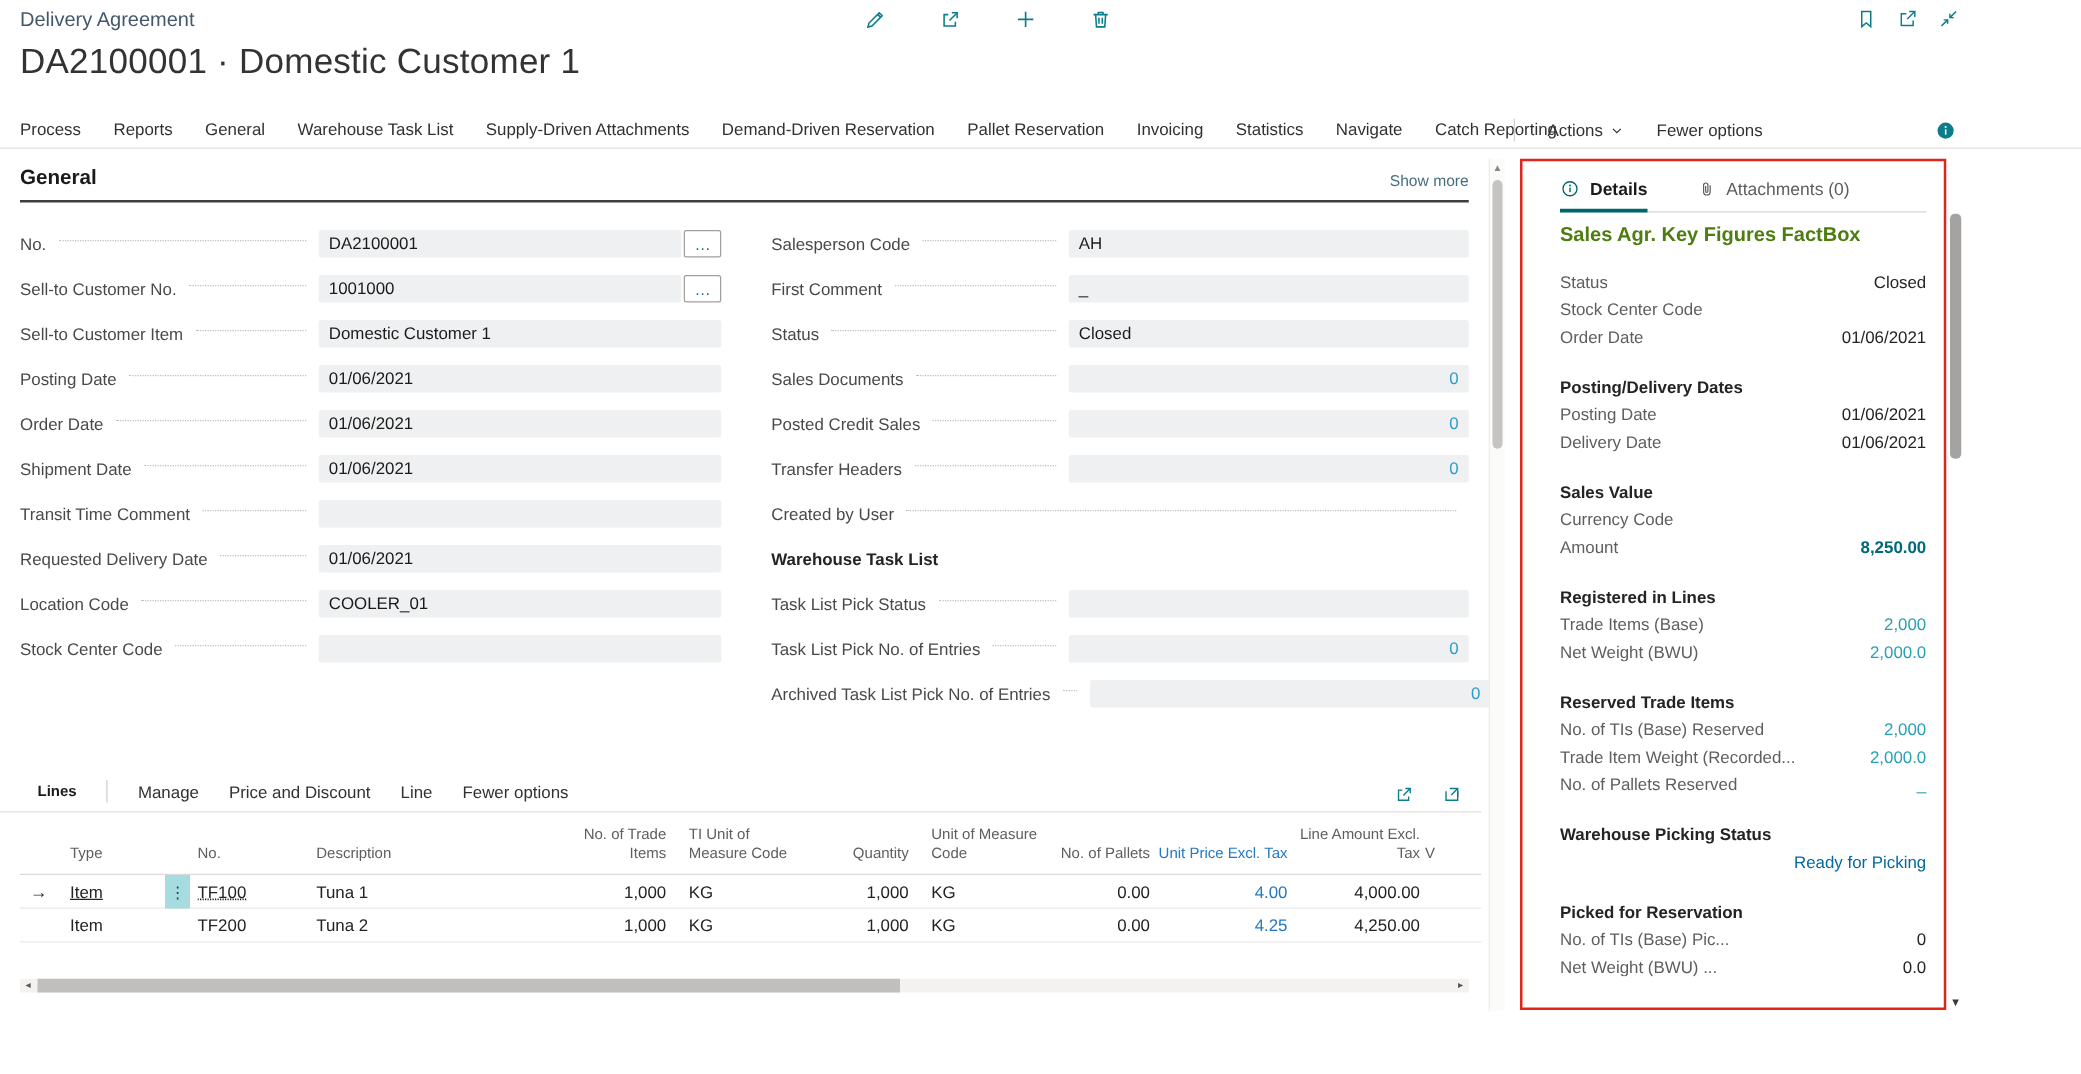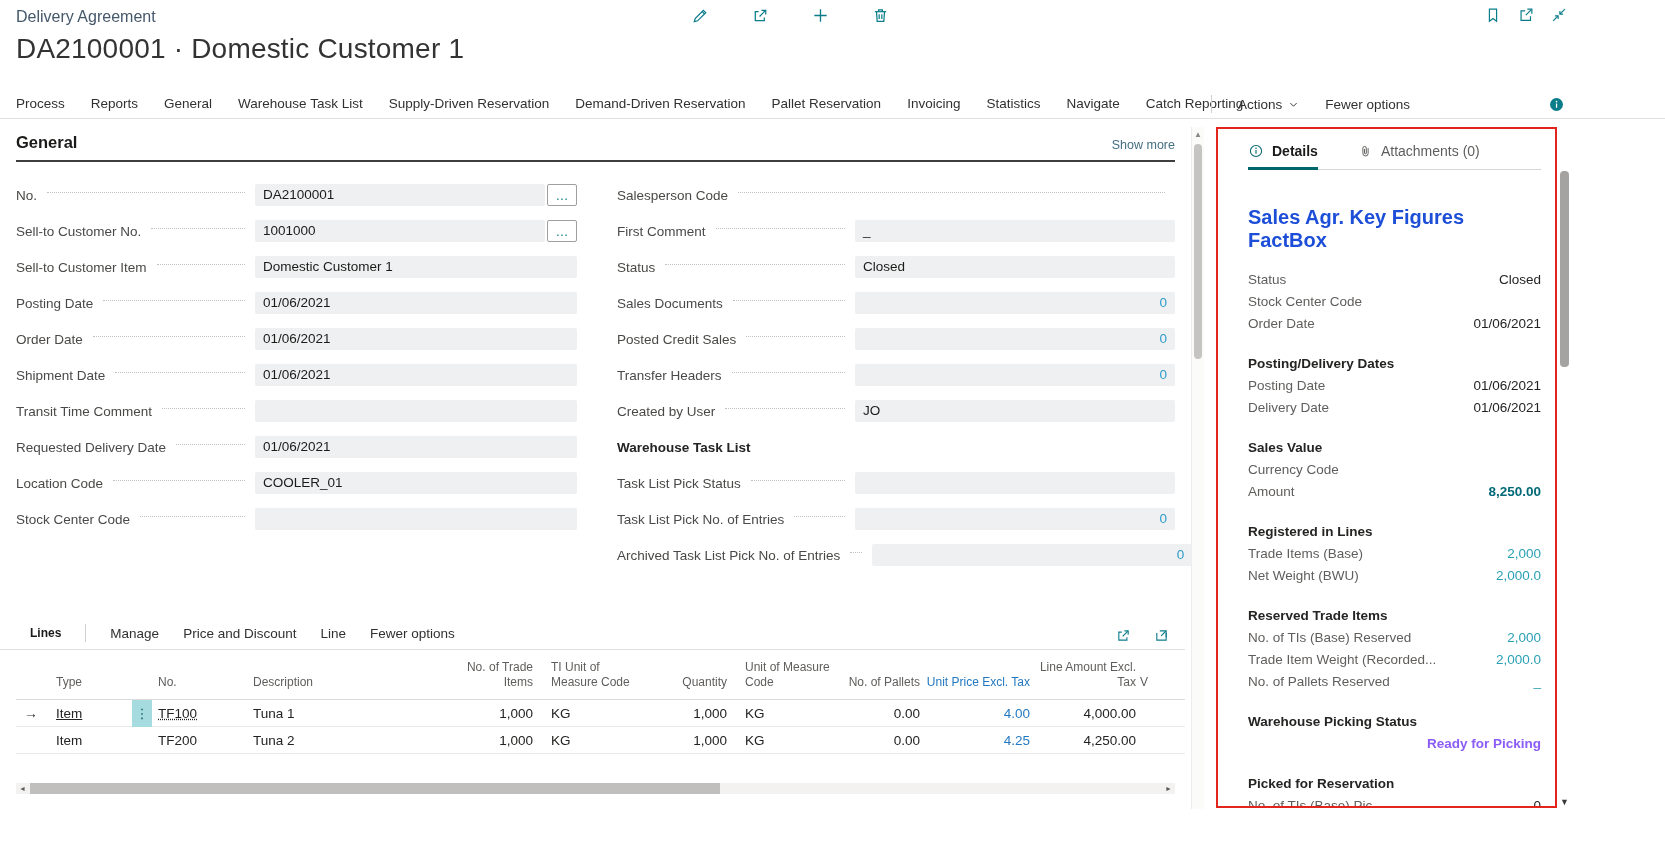--- a/index.html
+++ b/index.html
@@ -80,30 +80,30 @@
   .varrow { position:absolute; top:3px; left:0; right:0; text-align:center; font-size:8px; color:#8a8886; }
 
   
   .factbox { position:absolute; left:1216px; top:127px; width:341px; height:681px;
     border:2px solid #e2251c; background:#fff; padding:14px 14px 0 30px; overflow:hidden; }
   .fb-tabs { display:flex; gap:40px; align-items:center; padding-bottom:10px;
     border-bottom:1px solid #d8d6d4; font-size:14px; color:#605e5c; }
   .fb-tab { display:flex; gap:8px; align-items:center; cursor:pointer; }
   .fb-tab.active { color:#1b1a19; font-weight:600; position:relative; }
   .fb-tab.active::after { content:""; position:absolute; left:0; right:0; bottom:-11px; height:3px; background:#00666d; }
-  .fb-title { margin-top:36px; font-size:20px; font-weight:600; color:#1d4ed8; }
+  .fb-title { margin-top:10px; font-size:16px; font-weight:600; color:#4d7c0f; }
   .fb-rows { margin-top:16px; }
   .fb-caption { font-weight:700; font-size:13.5px; color:#252423; margin-top:18px; height:22px;
     display:flex; align-items:center; }
   .fb-row { display:flex; justify-content:space-between; align-items:center; height:22px; font-size:13.5px; }
   .fb-label { color:#605e5c; white-space:nowrap; overflow:hidden; }
   .fb-value { color:#252423; white-space:nowrap; margin-left:8px; }
   .fb-value.teal { color:#2aa0b4; }
   .fb-value.teal-bold { color:#006977; font-weight:700; }
-  .fb-value.green-bold { color:#8b5cf6; font-weight:700; }
+  .fb-value.green-bold { color:#0369a1; font-weight:400; }
 
   .fb-scroll { position:absolute; left:1559px; top:127px; width:11px; height:682px; }
   .fb-thumb { position:absolute; left:1px; right:1px; top:44px; height:196px; background:#a5a3a1; border-radius:4px; }
   .fb-down { position:absolute; bottom:2px; left:0; right:0; text-align:center; font-size:9px; color:#3b3a39; }
 </style>
 </head>
 <body>
 
 <div class="caption">Delivery Agreement</div>
 
@@ -160,21 +160,21 @@
 </div>
 
 <h1 class="page-title">DA2100001 · Domestic Customer 1</h1>
 
 <nav class="ribbon">
 
 <span class="ribbon-item">Process</span>
     <span class="ribbon-item">Reports</span>
     <span class="ribbon-item">General</span>
     <span class="ribbon-item">Warehouse Task List</span>
-    <span class="ribbon-item">Supply-Driven Reservation</span>
+    <span class="ribbon-item">Supply-Driven Attachments</span>
     <span class="ribbon-item">Demand-Driven Reservation</span>
     <span class="ribbon-item">Pallet Reservation</span>
     <span class="ribbon-item">Invoicing</span>
     <span class="ribbon-item">Statistics</span>
     <span class="ribbon-item">Navigate</span>
     <span class="ribbon-item">Catch Reporting</span>
   </nav>
 <div class="ribbon" style="left:1195px; width:470px; border-bottom:none; top:89px; background:transparent;">
   <span class="ribbon-sep"></span>
   <span class="ribbon-actions">
@@ -292,20 +292,23 @@
 
             </span>
           </div>
 
         </div>
       <div class="fcol rightcol">
 
           <div class="frow">
             <span class="flabel">Salesperson Code</span>
             <span class="leader"></span>
+            <span class="fval">
+              <span class="vbox">AH</span>
+            </span>
           </div>
 
           <div class="frow">
             <span class="flabel">First Comment</span>
             <span class="leader"></span>
             <span class="fval">
               <span class="vbox">_</span>
             </span>
           </div>
 
@@ -337,23 +340,20 @@
             <span class="flabel">Transfer Headers</span>
             <span class="leader"></span>
             <span class="fval">
               <span class="vbox num">0</span>
             </span>
           </div>
 
           <div class="frow">
             <span class="flabel">Created by User</span>
             <span class="leader"></span>
-            <span class="fval">
-              <span class="vbox">JO</span>
-            </span>
           </div>
 
           <div class="group-row">Warehouse Task List</div>
 
           <div class="frow">
             <span class="flabel">Task List Pick Status</span>
             <span class="leader"></span>
             <span class="fval">
               <span class="vbox"></span>
             </span>

